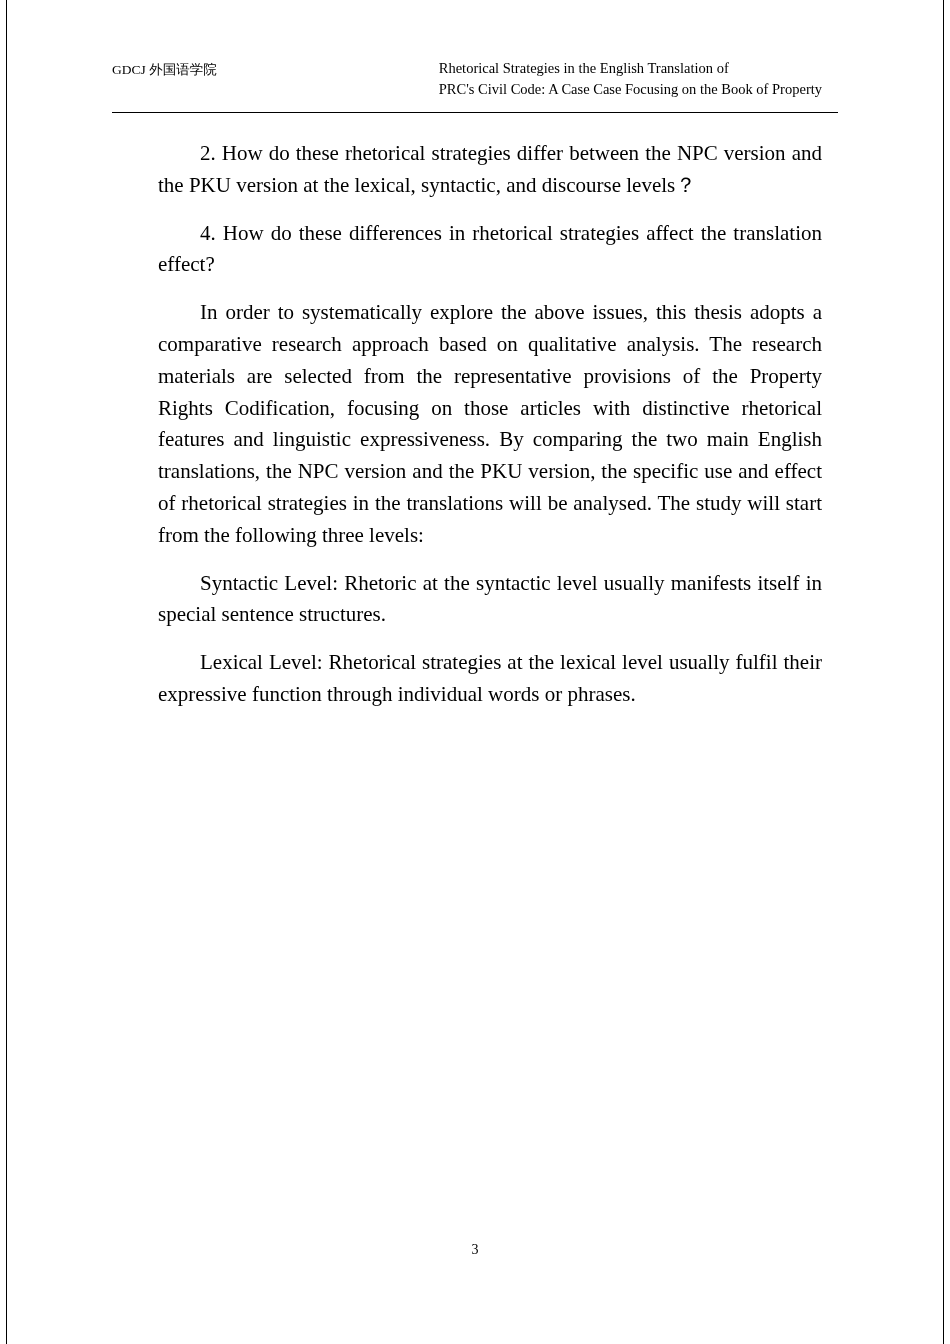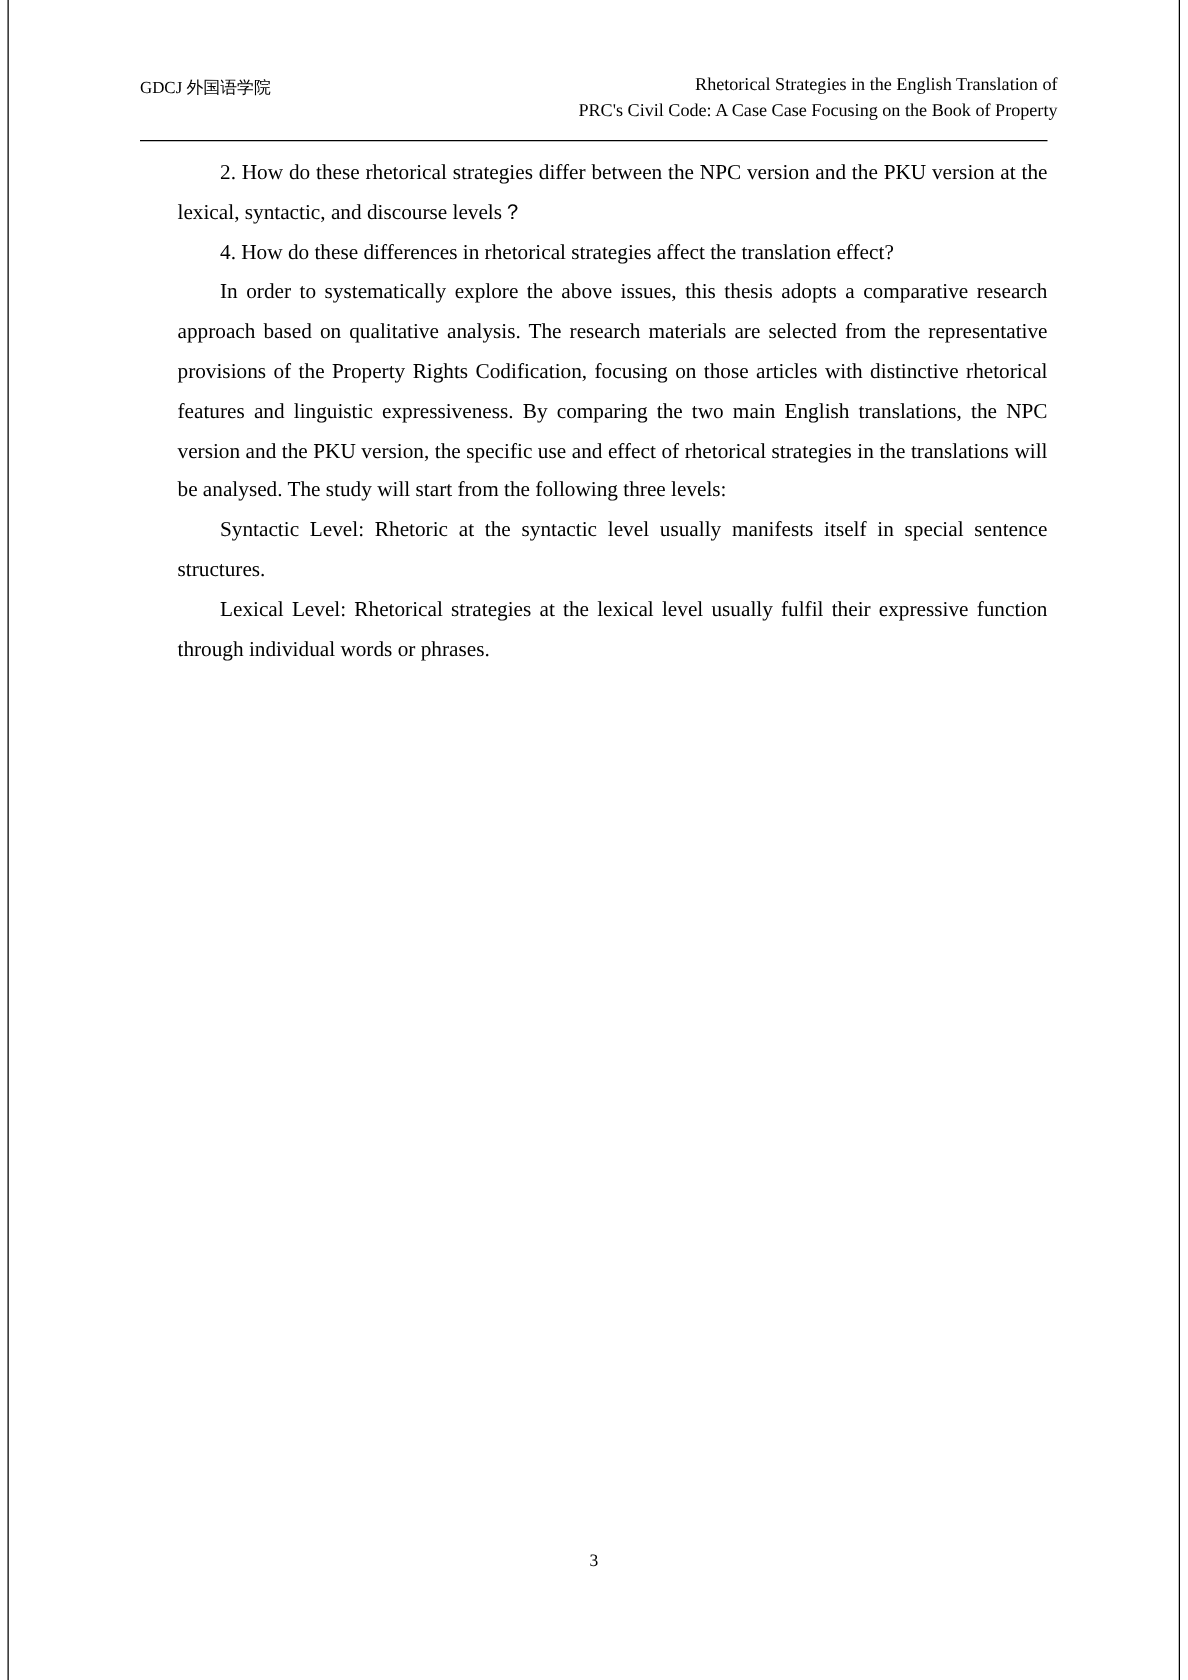--- a/index.html
+++ b/index.html
@@ -28,38 +28,38 @@
     bottom: 0;
     width: 1px;
     background: #000000;
   }
   .edge-line-left { left: 6px; }
   .edge-line-right { right: 6px; }
 
   .header {
     position: absolute;
     left: 112px;
-    right: 104px;
+    right: 128px;
     top: 58px;
     height: 56px;
   }
   .header-inner {
     display: flex;
     justify-content: space-between;
     align-items: flex-start;
   }
   .header-left {
     font-family: "Liberation Serif", serif;
     font-size: 13.5px;
     line-height: 20px;
     white-space: nowrap;
     padding-top: 2px;
   }
   .header-right {
-    text-align: right;
+    text-align: left;
     font-family: "Liberation Serif", serif;
     font-size: 14.5px;
     line-height: 21px;
     white-space: nowrap;
   }
   .header-rule {
     position: absolute;
     left: 112px;
     right: 112px;
     top: 112px;
@@ -67,22 +67,22 @@
     border-top: 1.6px solid #000000;
   }
 
   .content {
     position: absolute;
     left: 142px;
     right: 112px;
     top: 122px;
   }
   p.para {
-    margin: 0;
-    font-size: 17px;
+    margin: 16px;
+    font-size: 21px;
     line-height: 31.8px;
     text-align: justify;
     text-justify: inter-word;
     text-indent: 2em;
     hyphens: none;
   }
   
 
   .footer {
     position: absolute;

